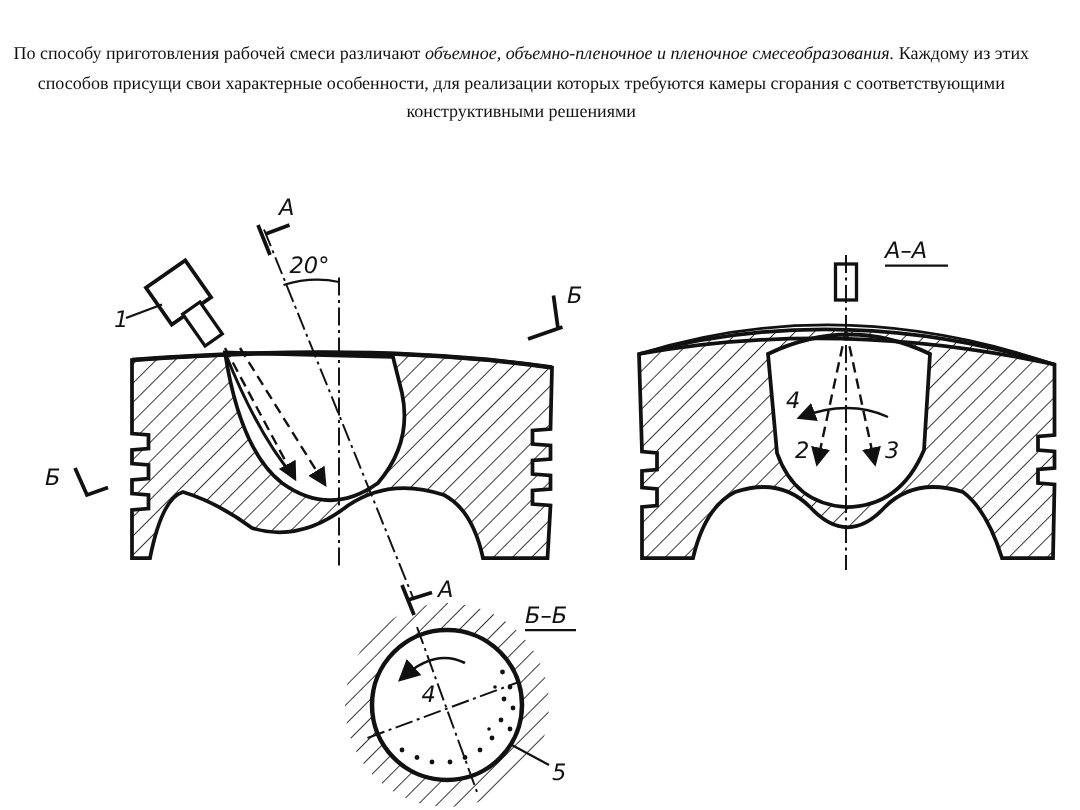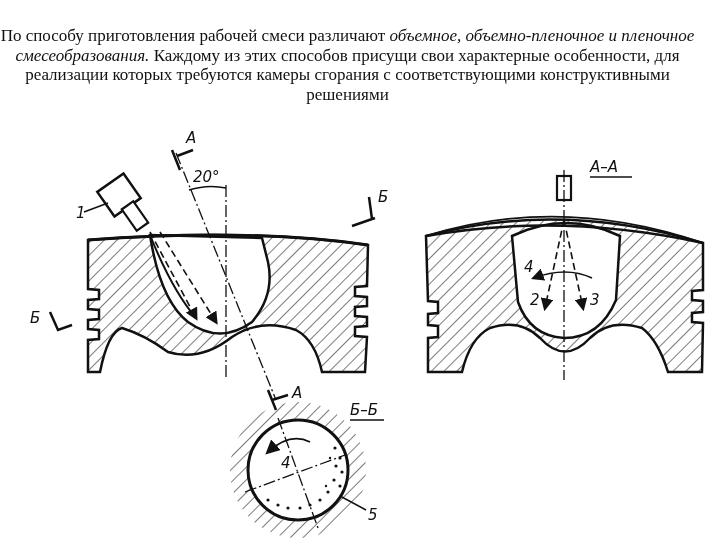--- a/index.html
+++ b/index.html
@@ -1,17 +1,17 @@
 <!DOCTYPE html>
 <html><head>
 <meta charset="utf-8">
 <style>
   html, body { margin:0; padding:0; background:#ffffff; }
   body { width:720px; height:540px; position:relative; overflow:hidden; font-family:"Liberation Serif", serif; color:#111; }
-  .caption { position:absolute; left:0; top:26px; width:695px; text-align:center; font-size:17px; line-height:19.5px; }
+  .caption { position:absolute; left:0; top:26px; width:695px; text-align:center; font-size:12px; line-height:19.5px; }
   .caption i { font-style:italic; }
   svg { position:absolute; left:0; top:0; }
   .lbl { font-family:"DejaVu Sans", sans-serif; font-style:italic; font-size:15px; fill:#111; }
 </style>
 </head>
 <body>
 
 <div class="caption"><span>По способу приготовления рабочей смеси различают </span><i>объемное, объемно-пленочное и пленочное смесеобразования.</i><span> Каждому из этих способов присущи свои характерные особенности, для реализации которых требуются камеры сгорания с соответствующими конструктивными решениями</span></div>
 
 <svg width="720" height="540" viewBox="0 0 720 540">

